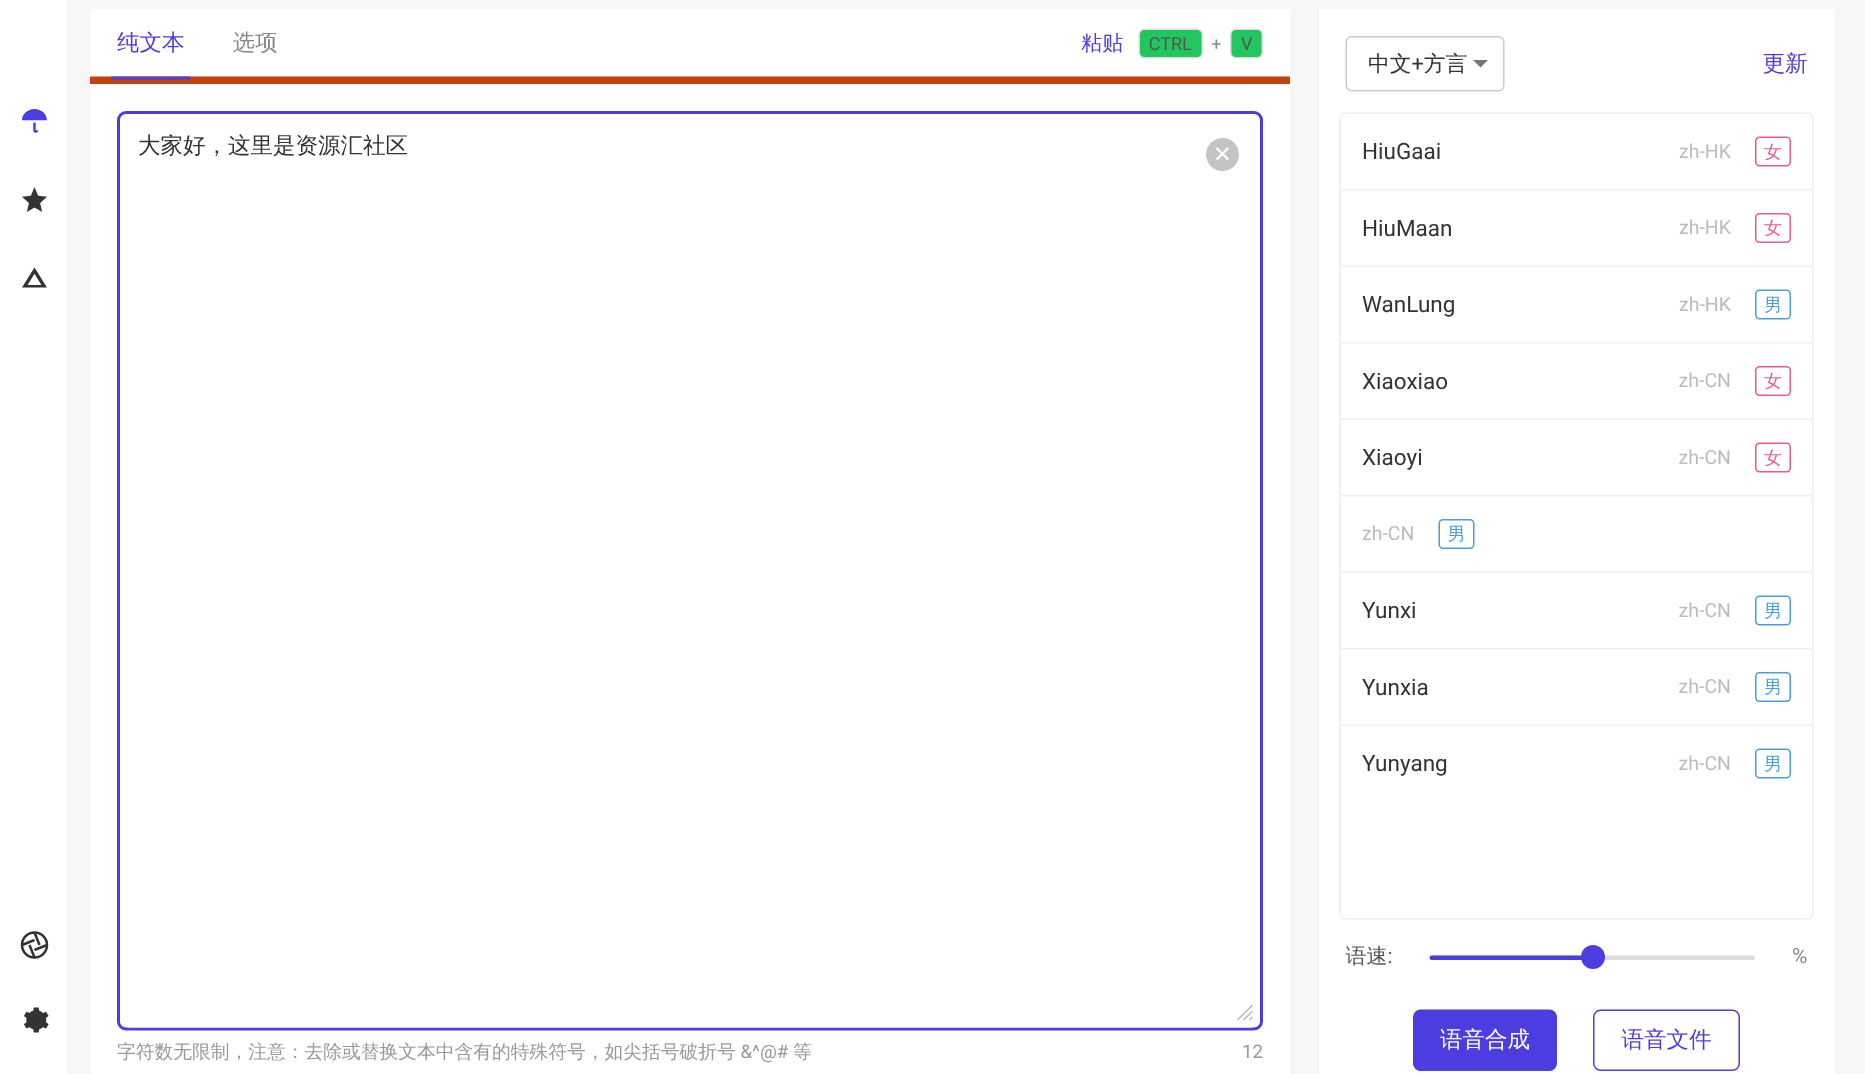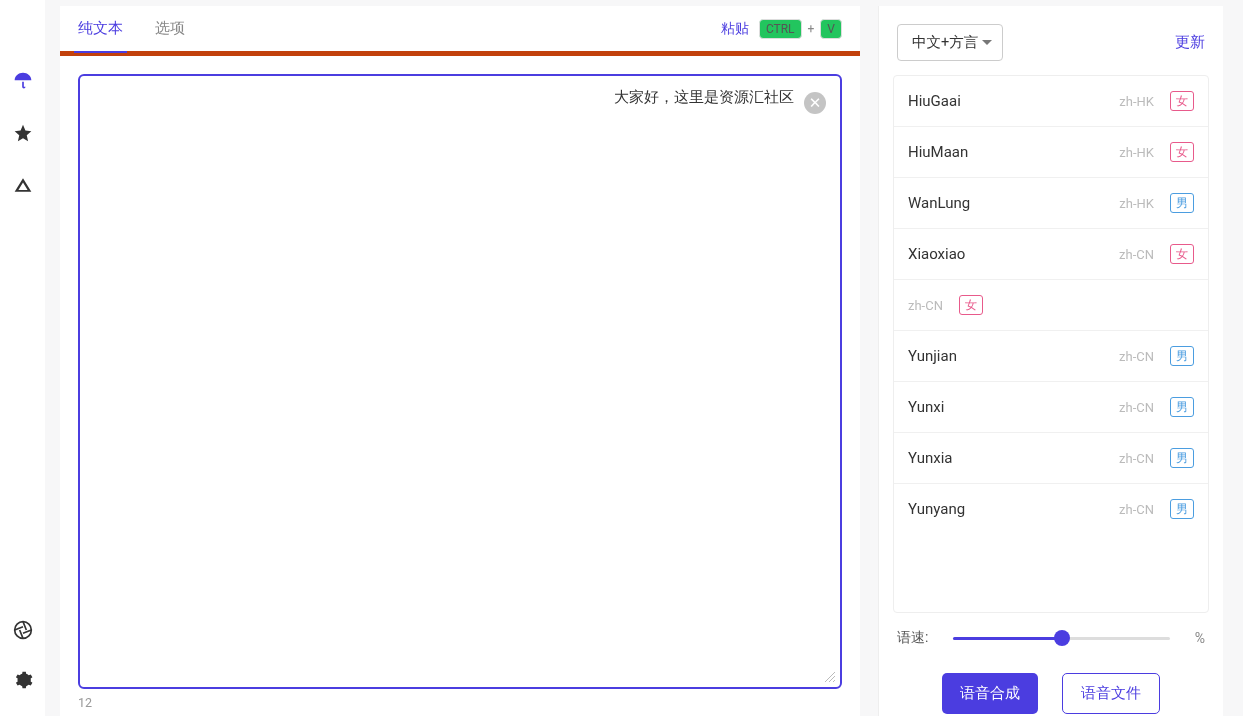--- a/index.html
+++ b/index.html
@@ -117,21 +117,20 @@
       width: 100%;
       height: 100%;
       border: none;
       outline: none;
       padding: 12px 46px 12px 12px;
       font-size: 15px;
       font-family: inherit;
       resize: none;
       color: #333;
       border-radius: 6px;
-      text-align: right;
     }
     .clear-btn {
       position: absolute;
       top: 16px;
       right: 14px;
       width: 22px;
       height: 22px;
       border-radius: 50%;
       background: #c4c4c4;
       color: #fff;
@@ -306,20 +305,21 @@
       <div class="text-area-box">
         <textarea class="text-input" style="">大家好，这里是资源汇社区</textarea>
         <div class="clear-btn">
           <span>✕</span>
         </div>
         <svg class="ta-resize-handle" viewBox="0 0 12 12">
             <path d="M1 11L11 1M5 11l6-6M9 11l2-2" stroke="currentColor" stroke-width="1"></path>
           </svg>
       </div>
       <div class="footer-row">
+        <span>字符数无限制，注意：去除或替换文本中含有的特殊符号，如尖括号破折号 &amp;^@# 等</span>
         <span>12</span>
       </div>
     </div>
   </div>
 
   <div class="right-panel">
     <div class="right-header">
       <div class="lang-select">
         <span>中文+方言</span>
         <span class="caret-down"></span>
@@ -342,25 +342,25 @@
           <span class="voice-name">WanLung</span>
           <span class="voice-locale">zh-HK</span>
           <span class="gender-tag gender-m">男</span>
         </div>
         <div class="voice-row">
           <span class="voice-name">Xiaoxiao</span>
           <span class="voice-locale">zh-CN</span>
           <span class="gender-tag gender-f">女</span>
         </div>
         <div class="voice-row">
+          <span class="voice-name">Xiaoyi</span>
           <span class="voice-locale">zh-CN</span>
           <span class="gender-tag gender-f">女</span>
         </div>
         <div class="voice-row">
-          <span class="voice-name">Yunjian</span>
           <span class="voice-locale">zh-CN</span>
           <span class="gender-tag gender-m">男</span>
         </div>
         <div class="voice-row">
           <span class="voice-name">Yunxi</span>
           <span class="voice-locale">zh-CN</span>
           <span class="gender-tag gender-m">男</span>
         </div>
         <div class="voice-row">
           <span class="voice-name">Yunxia</span>

